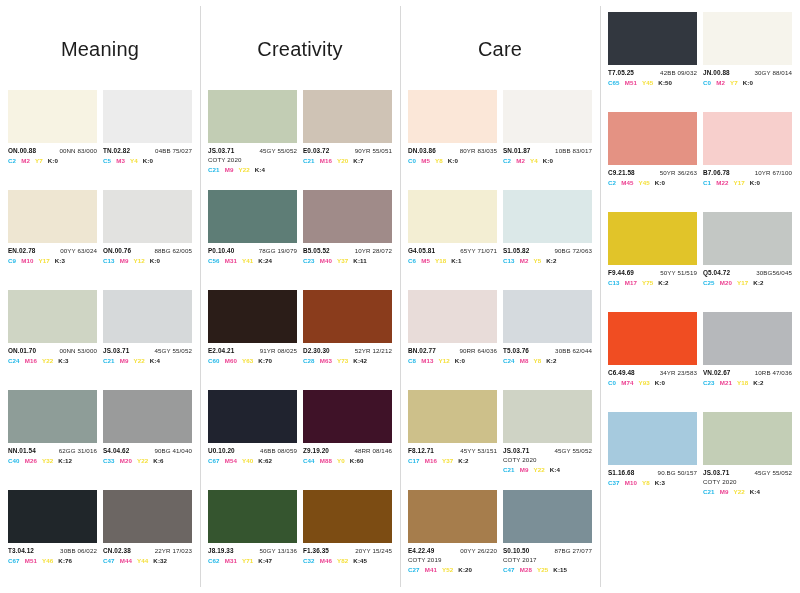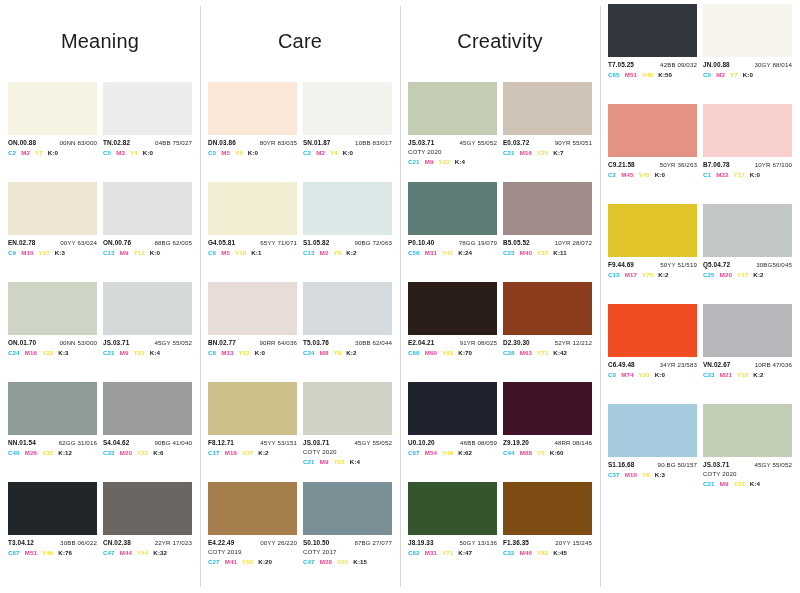--- a/index.html
+++ b/index.html
@@ -5,21 +5,21 @@
   * { box-sizing: border-box; margin: 0; padding: 0; }
   html, body {
     width: 800px; height: 593px;
     background: #ffffff;
     font-family: "Liberation Sans", sans-serif;
     overflow: hidden;
   }
   #board { display: flex; width: 800px; height: 593px; }
   .column {
     flex: 1 1 25%;
-    padding: 4px 8px;
+    padding: 12px 8px;
     position: relative;
   }
   .column + .column::before {
     content: "";
     position: absolute;
     left: 0; top: 6px; bottom: 6px;
     width: 1px;
     background: #d8d8d8;
   }
   .col-title {
@@ -244,20 +244,186 @@
                 <span class="m">M44</span>
                 <span class="y">Y44</span>
                 <span class="k">K:32</span>
               </div>
             </div>
           </div>
         </div>
       </div>
     </div>
     <div class="column">
+      <div class="col-title">Creativity</div>
+      <div class="rows">
+        <div class="row">
+          <div class="cell">
+            <div class="chip" style="background: rgb(194, 205, 180);"></div>
+            <div class="meta">
+              <div class="meta-top">
+                <span class="code">JS.03.71</span>
+                <span class="ncs">45GY 55/052</span>
+              </div>
+              <div class="coty">COTY 2020</div>
+              <div class="cmyk">
+                <span class="c">C21</span>
+                <span class="m">M9</span>
+                <span class="y">Y22</span>
+                <span class="k">K:4</span>
+              </div>
+            </div>
+          </div>
+          <div class="cell">
+            <div class="chip" style="background: rgb(207, 195, 181);"></div>
+            <div class="meta">
+              <div class="meta-top">
+                <span class="code">E0.03.72</span>
+                <span class="ncs">90YR 55/051</span>
+              </div>
+              <div class="cmyk">
+                <span class="c">C21</span>
+                <span class="m">M16</span>
+                <span class="y">Y20</span>
+                <span class="k">K:7</span>
+              </div>
+            </div>
+          </div>
+        </div>
+        <div class="row">
+          <div class="cell">
+            <div class="chip" style="background: rgb(94, 125, 118);"></div>
+            <div class="meta">
+              <div class="meta-top">
+                <span class="code">P0.10.40</span>
+                <span class="ncs">78GG 19/079</span>
+              </div>
+              <div class="cmyk">
+                <span class="c">C56</span>
+                <span class="m">M31</span>
+                <span class="y">Y41</span>
+                <span class="k">K:24</span>
+              </div>
+            </div>
+          </div>
+          <div class="cell">
+            <div class="chip" style="background: rgb(160, 139, 137);"></div>
+            <div class="meta">
+              <div class="meta-top">
+                <span class="code">B5.05.52</span>
+                <span class="ncs">10YR 28/072</span>
+              </div>
+              <div class="cmyk">
+                <span class="c">C23</span>
+                <span class="m">M40</span>
+                <span class="y">Y37</span>
+                <span class="k">K:11</span>
+              </div>
+            </div>
+          </div>
+        </div>
+        <div class="row">
+          <div class="cell">
+            <div class="chip" style="background: rgb(43, 29, 24);"></div>
+            <div class="meta">
+              <div class="meta-top">
+                <span class="code">E2.04.21</span>
+                <span class="ncs">91YR 08/025</span>
+              </div>
+              <div class="cmyk">
+                <span class="c">C60</span>
+                <span class="m">M60</span>
+                <span class="y">Y63</span>
+                <span class="k">K:70</span>
+              </div>
+            </div>
+          </div>
+          <div class="cell">
+            <div class="chip" style="background: rgb(138, 60, 28);"></div>
+            <div class="meta">
+              <div class="meta-top">
+                <span class="code">D2.30.30</span>
+                <span class="ncs">52YR 12/212</span>
+              </div>
+              <div class="cmyk">
+                <span class="c">C28</span>
+                <span class="m">M63</span>
+                <span class="y">Y73</span>
+                <span class="k">K:42</span>
+              </div>
+            </div>
+          </div>
+        </div>
+        <div class="row">
+          <div class="cell">
+            <div class="chip" style="background: rgb(32, 35, 47);"></div>
+            <div class="meta">
+              <div class="meta-top">
+                <span class="code">U0.10.20</span>
+                <span class="ncs">46BB 08/059</span>
+              </div>
+              <div class="cmyk">
+                <span class="c">C67</span>
+                <span class="m">M54</span>
+                <span class="y">Y40</span>
+                <span class="k">K:62</span>
+              </div>
+            </div>
+          </div>
+          <div class="cell">
+            <div class="chip" style="background: rgb(63, 18, 40);"></div>
+            <div class="meta">
+              <div class="meta-top">
+                <span class="code">Z9.19.20</span>
+                <span class="ncs">48RR 08/146</span>
+              </div>
+              <div class="cmyk">
+                <span class="c">C44</span>
+                <span class="m">M88</span>
+                <span class="y">Y0</span>
+                <span class="k">K:60</span>
+              </div>
+            </div>
+          </div>
+        </div>
+        <div class="row">
+          <div class="cell">
+            <div class="chip" style="background: rgb(53, 85, 47);"></div>
+            <div class="meta">
+              <div class="meta-top">
+                <span class="code">J8.19.33</span>
+                <span class="ncs">50GY 13/136</span>
+              </div>
+              <div class="cmyk">
+                <span class="c">C62</span>
+                <span class="m">M31</span>
+                <span class="y">Y71</span>
+                <span class="k">K:47</span>
+              </div>
+            </div>
+          </div>
+          <div class="cell">
+            <div class="chip" style="background: rgb(124, 76, 19);"></div>
+            <div class="meta">
+              <div class="meta-top">
+                <span class="code">F1.36.35</span>
+                <span class="ncs">20YY 15/245</span>
+              </div>
+              <div class="cmyk">
+                <span class="c">C32</span>
+                <span class="m">M46</span>
+                <span class="y">Y82</span>
+                <span class="k">K:45</span>
+              </div>
+            </div>
+          </div>
+        </div>
+      </div>
+    </div>
+    <div class="column">
       <div class="col-title">Care</div>
       <div class="rows">
         <div class="row">
           <div class="cell">
             <div class="chip" style="background: rgb(251, 231, 216);"></div>
             <div class="meta">
               <div class="meta-top">
                 <span class="code">DN.03.86</span>
                 <span class="ncs">80YR 83/035</span>
               </div>
@@ -405,186 +571,20 @@
               <div class="meta-top">
                 <span class="code">S0.10.50</span>
                 <span class="ncs">87BG 27/077</span>
               </div>
               <div class="coty">COTY 2017</div>
               <div class="cmyk">
                 <span class="c">C47</span>
                 <span class="m">M28</span>
                 <span class="y">Y25</span>
                 <span class="k">K:15</span>
-              </div>
-            </div>
-          </div>
-        </div>
-      </div>
-    </div>
-    <div class="column">
-      <div class="col-title">Creativity</div>
-      <div class="rows">
-        <div class="row">
-          <div class="cell">
-            <div class="chip" style="background: rgb(194, 205, 180);"></div>
-            <div class="meta">
-              <div class="meta-top">
-                <span class="code">JS.03.71</span>
-                <span class="ncs">45GY 55/052</span>
-              </div>
-              <div class="coty">COTY 2020</div>
-              <div class="cmyk">
-                <span class="c">C21</span>
-                <span class="m">M9</span>
-                <span class="y">Y22</span>
-                <span class="k">K:4</span>
-              </div>
-            </div>
-          </div>
-          <div class="cell">
-            <div class="chip" style="background: rgb(207, 195, 181);"></div>
-            <div class="meta">
-              <div class="meta-top">
-                <span class="code">E0.03.72</span>
-                <span class="ncs">90YR 55/051</span>
-              </div>
-              <div class="cmyk">
-                <span class="c">C21</span>
-                <span class="m">M16</span>
-                <span class="y">Y20</span>
-                <span class="k">K:7</span>
-              </div>
-            </div>
-          </div>
-        </div>
-        <div class="row">
-          <div class="cell">
-            <div class="chip" style="background: rgb(94, 125, 118);"></div>
-            <div class="meta">
-              <div class="meta-top">
-                <span class="code">P0.10.40</span>
-                <span class="ncs">78GG 19/079</span>
-              </div>
-              <div class="cmyk">
-                <span class="c">C56</span>
-                <span class="m">M31</span>
-                <span class="y">Y41</span>
-                <span class="k">K:24</span>
-              </div>
-            </div>
-          </div>
-          <div class="cell">
-            <div class="chip" style="background: rgb(160, 139, 137);"></div>
-            <div class="meta">
-              <div class="meta-top">
-                <span class="code">B5.05.52</span>
-                <span class="ncs">10YR 28/072</span>
-              </div>
-              <div class="cmyk">
-                <span class="c">C23</span>
-                <span class="m">M40</span>
-                <span class="y">Y37</span>
-                <span class="k">K:11</span>
-              </div>
-            </div>
-          </div>
-        </div>
-        <div class="row">
-          <div class="cell">
-            <div class="chip" style="background: rgb(43, 29, 24);"></div>
-            <div class="meta">
-              <div class="meta-top">
-                <span class="code">E2.04.21</span>
-                <span class="ncs">91YR 08/025</span>
-              </div>
-              <div class="cmyk">
-                <span class="c">C60</span>
-                <span class="m">M60</span>
-                <span class="y">Y63</span>
-                <span class="k">K:70</span>
-              </div>
-            </div>
-          </div>
-          <div class="cell">
-            <div class="chip" style="background: rgb(138, 60, 28);"></div>
-            <div class="meta">
-              <div class="meta-top">
-                <span class="code">D2.30.30</span>
-                <span class="ncs">52YR 12/212</span>
-              </div>
-              <div class="cmyk">
-                <span class="c">C28</span>
-                <span class="m">M63</span>
-                <span class="y">Y73</span>
-                <span class="k">K:42</span>
-              </div>
-            </div>
-          </div>
-        </div>
-        <div class="row">
-          <div class="cell">
-            <div class="chip" style="background: rgb(32, 35, 47);"></div>
-            <div class="meta">
-              <div class="meta-top">
-                <span class="code">U0.10.20</span>
-                <span class="ncs">46BB 08/059</span>
-              </div>
-              <div class="cmyk">
-                <span class="c">C67</span>
-                <span class="m">M54</span>
-                <span class="y">Y40</span>
-                <span class="k">K:62</span>
-              </div>
-            </div>
-          </div>
-          <div class="cell">
-            <div class="chip" style="background: rgb(63, 18, 40);"></div>
-            <div class="meta">
-              <div class="meta-top">
-                <span class="code">Z9.19.20</span>
-                <span class="ncs">48RR 08/146</span>
-              </div>
-              <div class="cmyk">
-                <span class="c">C44</span>
-                <span class="m">M88</span>
-                <span class="y">Y0</span>
-                <span class="k">K:60</span>
-              </div>
-            </div>
-          </div>
-        </div>
-        <div class="row">
-          <div class="cell">
-            <div class="chip" style="background: rgb(53, 85, 47);"></div>
-            <div class="meta">
-              <div class="meta-top">
-                <span class="code">J8.19.33</span>
-                <span class="ncs">50GY 13/136</span>
-              </div>
-              <div class="cmyk">
-                <span class="c">C62</span>
-                <span class="m">M31</span>
-                <span class="y">Y71</span>
-                <span class="k">K:47</span>
-              </div>
-            </div>
-          </div>
-          <div class="cell">
-            <div class="chip" style="background: rgb(124, 76, 19);"></div>
-            <div class="meta">
-              <div class="meta-top">
-                <span class="code">F1.36.35</span>
-                <span class="ncs">20YY 15/245</span>
-              </div>
-              <div class="cmyk">
-                <span class="c">C32</span>
-                <span class="m">M46</span>
-                <span class="y">Y82</span>
-                <span class="k">K:45</span>
               </div>
             </div>
           </div>
         </div>
       </div>
     </div>
     <div class="column">
       <div class="rows">
         <div class="row">
           <div class="cell">

